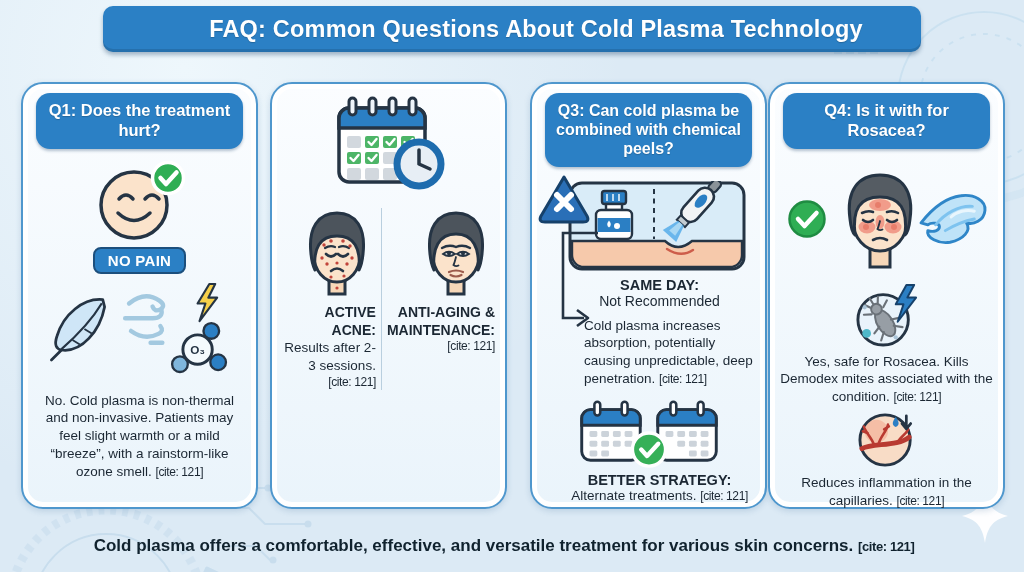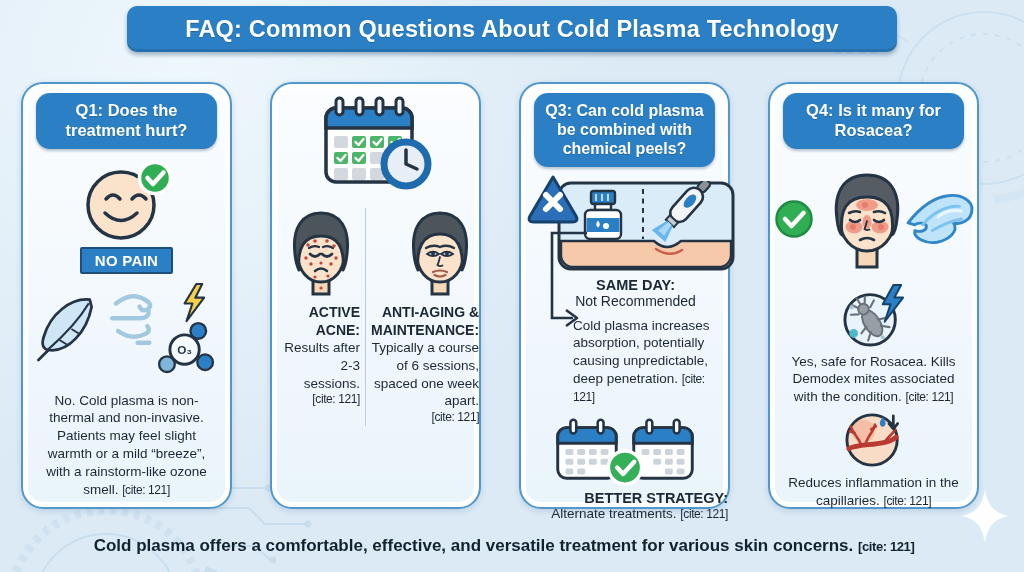--- a/index.html
+++ b/index.html
@@ -7,59 +7,59 @@
   #stage{position:relative;width:1024px;height:572px;overflow:hidden;
     background:var(--background,#dceaf5);
     background-image:radial-gradient(circle at 18% 12%, #eef7fc 0%, rgba(238,247,252,0) 45%);}
   .deco{position:absolute;pointer-events:none;}
   
   .banner{position:absolute;top:6px;left:50%;transform:translateX(-50%);
     width:770px;height:46px;background:var(--banner-blue,#2b80c5);
     border-radius:10px;display:flex;align-items:center;justify-content:center;
     color:#fff;font-weight:bold;font-size:23.5px;letter-spacing:.2px;
     box-shadow:0 3px 4px rgba(20,60,100,.35), inset 0 -3px 0 rgba(0,0,0,.12);
-    text-shadow:0 1px 1px rgba(0,0,0,.2);}
-  
-  .card{position:absolute;top:82px;width:211px;height:427px;border-radius:22px;
+    text-shadow:0 1px 1px rgba(0,0,0,.2);padding-left:48px;}
+  
+  .card{position:absolute;top:82px;width:237px;height:427px;border-radius:22px;
     border:2.5px solid var(--card-border,#4f97cd);
     background:linear-gradient(180deg,#fbfdff 0%,#eaf4fb 100%);
     box-shadow:inset 0 0 0 5px #ffffff, 0 2px 6px rgba(40,90,140,.18);
     box-sizing:border-box;}
-  #card-q1{left:21px}#card-q2{left:270px}#card-q3{left:519px}#card-q4{left:768px}
+  #card-q1{left:21px}#card-q2{left:270px}#card-q3{left:530px}#card-q4{left:768px}
   .card-header{margin:9px 13px 0;background:var(--banner-blue,#2b80c5);border-radius:14px;
     color:#fff;font-weight:bold;text-align:center;font-size:16.5px;line-height:1.2;
     padding:8px 4px;box-shadow:0 2px 3px rgba(20,60,100,.3);text-shadow:0 1px 1px rgba(0,0,0,.2);}
   .center{text-align:center;padding-left:22px;}
   .body-text{color:var(--text-dark,#1b2733);font-size:13.5px;line-height:1.32;}
   .cite{font-size:12px;letter-spacing:-.4px;}
   .bold{font-weight:bold;}
   
   .q1-smiley{margin-top:8px;text-align:center;}
   .no-pain-badge{display:inline-block;background:var(--banner-blue,#2b80c5);
     border:2.5px solid #1c4f7d;color:#fff;font-weight:bold;font-size:15px;
-    padding:3px 13px;border-radius:2px;letter-spacing:.3px;}
+    padding:3px 13px;border-radius:8px;letter-spacing:.3px;}
   .q1-icons{margin-top:8px;display:flex;align-items:center;justify-content:center;gap:11px;}
   .q1-answer{margin:18px 11px 0;text-align:center;}
   
   .q2-calendar{margin-top:8px;text-align:center;}
   .q2-cols{display:flex;margin-top:12px;padding:0 5px;}
   .q2-col{flex:1;text-align:right;padding:0 5px;}
   .q2-col-left{border-right:1.5px solid #b9cfdf;}
   .q2-title{font-weight:bold;font-size:14px;color:var(--text-dark,#1b2733);margin-top:4px;line-height:1.25;}
   
   #card-q3{font-size:0;}
   .q3-fig{position:relative;height:100px;margin-top:8px;}
   .q3-box{position:absolute;left:36px;top:6px;}
   .q3-triangle{position:absolute;left:4px;top:-2px;}
   .q3-connector{position:absolute;left:18px;top:146px;z-index:2;}
   .q3-sameday{margin-top:2px;font-size:14px;color:var(--text-dark,#1b2733);}
   .q3-sameday .bold{font-size:14.5px;}
   .q3-detail{margin:8px 8px 0 52px;text-align:left;}
   .q3-cals{margin-top:6px;text-align:center;}
-  .q3-strategy{margin-top:0;font-size:13.5px;color:var(--text-dark,#1b2733);text-align:right;}
+  .q3-strategy{margin-top:0;font-size:13.5px;color:var(--text-dark,#1b2733);}
   .q3-strategy .bold{font-size:14.5px;}
   
   .q4-row{margin-top:20px;display:flex;align-items:center;justify-content:center;gap:2px;}
   .q4-flame{margin-left:-14px;}
   .q4-mite{margin-top:14px;text-align:center;}
   .q4-cap{margin-top:4px;text-align:center;}
   .q4-answer{margin:2px 10px 0;text-align:center;}
   
   .footer{position:absolute;left:0;right:16px;bottom:16px;text-align:center;
     color:#10222e;font-size:17px;font-weight:bold;}
@@ -228,21 +228,20 @@
           <ellipse cx="39" cy="48" rx="23" ry="26" fill="#fbe3cb" stroke="#253444" stroke-width="3"></ellipse>
           <path d="M39 5 C20 5 10 20 13 46 C14 56 16 60 17 62 C15 40 22 26 39 26 C56 26 63 40 61 62 C62 60 64 56 65 46 C68 20 58 5 39 5 Z" fill="#4c545c" stroke="#253444" stroke-width="3" stroke-linejoin="round"></path>
           <path d="M25 40 q7 -4 14 -1 M39 39 q7 -3 14 1" fill="none" stroke="#253444" stroke-width="2.4" stroke-linecap="round"></path>
           <path d="M26 46 q6 -4.5 12 0 q-6 4 -12 0 Z M40 46 q6 -4.5 12 0 q-6 4 -12 0 Z" fill="#fff" stroke="#253444" stroke-width="1.8"></path>
           <circle cx="32" cy="45.5" r="2" fill="#253444"></circle>
             <circle cx="46" cy="45.5" r="2" fill="#253444"></circle>
           <path d="M39 49 q-1.5 6 -2.5 8 q2.5 2 5 .5" fill="none" stroke="#253444" stroke-width="1.8" stroke-linecap="round"></path>
           <path d="M32 64 q7 -3 14 0 M33.5 67 q5.5 3 11 0" fill="none" stroke="#9c5b4b" stroke-width="2.2" stroke-linecap="round"></path>
         </svg>
         <div class="q2-title">ANTI-AGING &amp; MAINTENANCE:</div>
-        <div class="body-text">Typically a course of 6 sessions, spaced one week apart.</div>
         <div class="body-text cite">[cite: 121]</div>
       </div>
     </div>
   </div>
 
   <div class="card" id="card-q3">
     <div class="card-header" style="font-size:16px;">Q3: Can cold plasma be combined with chemical peels?</div>
 
     <div class="q3-fig">
       <svg class="q3-box" width="178" height="90" viewBox="0 0 178 90">
@@ -335,21 +334,21 @@
     <div class="q3-strategy center">
       <div class="bold">BETTER STRATEGY:</div>
       <div>
         <span>Alternate treatments.</span>
         <span class="cite">[cite: 121]</span>
       </div>
     </div>
   </div>
 
   <div class="card" id="card-q4">
-    <div class="card-header">Q4: Is it many for Rosacea?</div>
+    <div class="card-header">Q4: Is it with for Rosacea?</div>
 
     <div class="q4-row">
       <svg width="42" height="42" viewBox="0 0 42 42">
         <circle cx="21" cy="21" r="17.5" fill="#2fae54" stroke="#1f8c42" stroke-width="2.5"></circle>
         <path d="M12 21 l6.5 7 l12 -13" fill="none" stroke="#fff" stroke-width="4.5" stroke-linecap="round" stroke-linejoin="round"></path>
       </svg>
       <svg width="100" height="100" viewBox="0 0 100 100">
         <rect x="40" y="78" width="20" height="20" fill="#f6d7b8" stroke="#253444" stroke-width="3"></rect>
         <ellipse cx="50" cy="52" rx="27" ry="30" fill="#fbe3cb" stroke="#253444" stroke-width="3"></ellipse>
         <g fill="#ef8b7a" opacity=".8">

